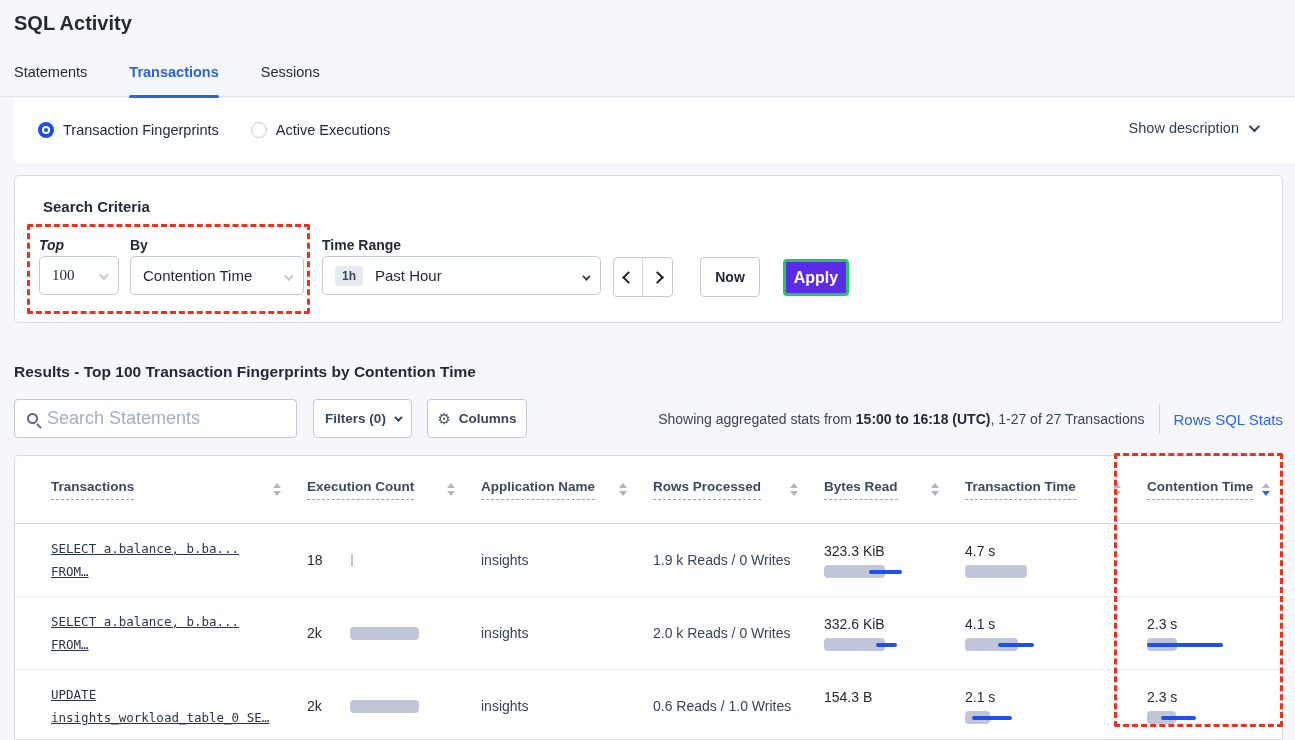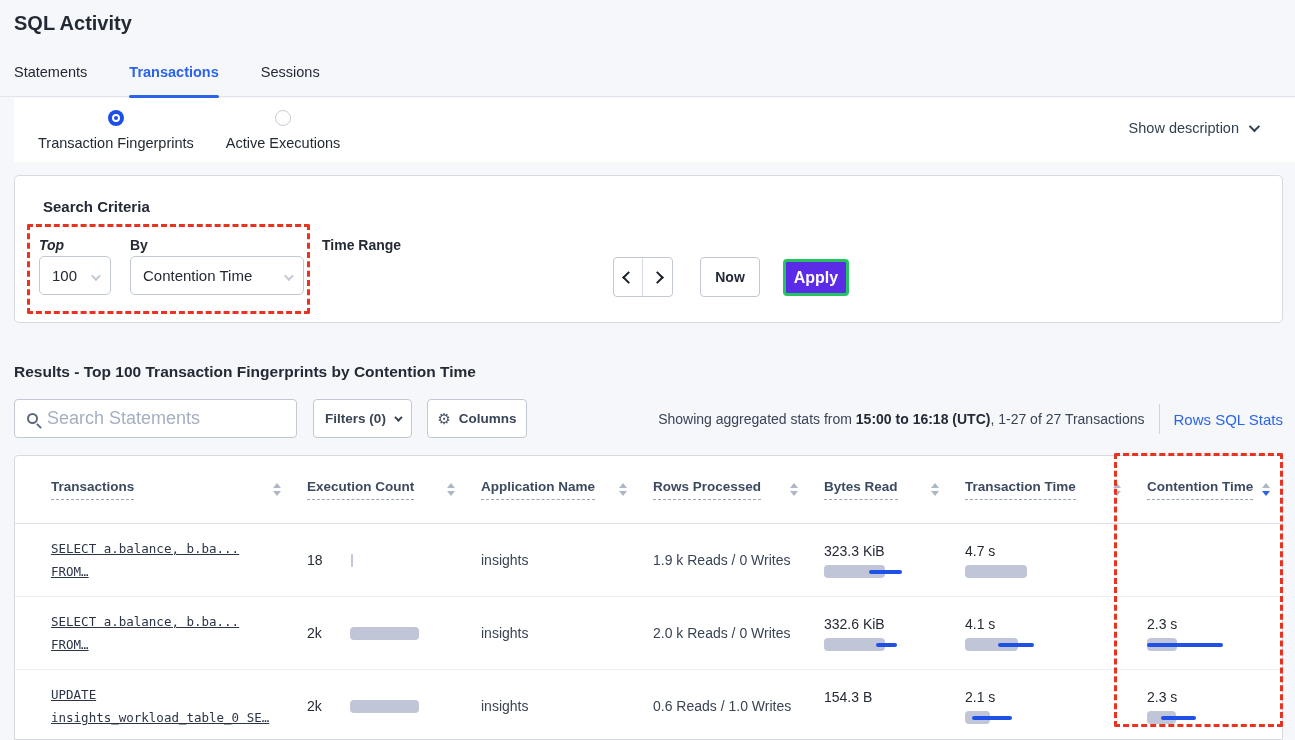--- a/index.html
+++ b/index.html
@@ -13,21 +13,21 @@
   
   .page-title { left:14px; top:12px; font-size:20px; font-weight:bold; color:#242a35; }
   .tab-bar { left:0; top:58px; width:1295px; height:39px; border-bottom:1px solid #e2e6ec; }
   .tabs { position:absolute; left:14px; top:0; display:flex; gap:42px; height:39px; }
   .tab { font-size:14.5px; color:#242a35; padding-top:6px; height:39px; cursor:pointer; position:relative; }
   .tab.active { color:#2b64e8; font-weight:bold; }
   .tab.active::after { content:""; position:absolute; left:0; right:0; bottom:-1px; height:3px; background:#2b64e8; border-radius:2px; }
 
   
   .radio-strip { left:14px; top:98px; width:1281px; height:64px; background:#fff; display:flex; align-items:center; }
-  .radio-opt { display:flex; align-items:center; gap:9px; margin-left:24px; cursor:pointer;flex-direction:column; }
+  .radio-opt { display:flex; align-items:center; gap:9px; margin-left:24px; cursor:pointer; }
   .radio-opt + .radio-opt { margin-left:32px; }
   .radio-outer { width:16px; height:16px; border-radius:50%; position:relative; }
   .radio-outer.sel { background:#1d4fe8; }
   .radio-outer.sel::before { content:""; position:absolute; left:4px; top:4px; width:8px; height:8px; background:#fff; border-radius:50%; }
   .radio-outer.sel::after { content:""; position:absolute; left:6px; top:6px; width:4px; height:4px; background:#1d4fe8; border-radius:50%; }
   .radio-outer.unsel { background:#fff; border:1px solid #c6ccd6; }
   .radio-label { font-size:14.5px; color:#242a35; }
   .show-desc { position:absolute; right:38px; top:22px; display:flex; align-items:center; gap:10px; font-size:14.5px; color:#33404f; cursor:pointer; }
 
   
@@ -120,32 +120,37 @@
   <div class="show-desc">
     <span>Show description</span>
     <span class="chev"></span>
   </div>
 </div>
 
 <div class="abs criteria-card">
   <div class="criteria-heading">Search Criteria</div>
 
   <div class="field-label" style="left:24px; top:61px;font-style:italic;">Top</div>
-  <div class="select-box" style="left:24px; top:80px; width:72px;">
+  <div class="select-box" style="left:24px; top:80px; width:80px;font-family:Liberation Serif, serif;">
     <span>100</span>
     <span class="chev-wrap"><span class="chev light"></span></span>
   </div>
 
   <div class="field-label" style="left:115px; top:61px;">By</div>
   <div class="select-box" style="left:115px; top:80px; width:174px;">
     <span>Contention Time</span>
     <span class="chev-wrap"><span class="chev light"></span></span>
   </div>
 
   <div class="field-label" style="left:307px; top:61px;">Time Range</div>
+  <div class="select-box" style="left:307px; top:80px; width:279px;">
+    <span class="badge-1h">1h</span>
+    <span>Past Hour</span>
+    <span class="chev-wrap"><span class="chev small"></span></span>
+  </div>
 
   <div class="nav-group">
     <div class="nav-btn">
         <span class="chev-left"></span>
       </div>
     <div class="nav-btn">
         <span class="chev-right"></span>
       </div>
   </div>
   <div class="now-btn">Now</div>

